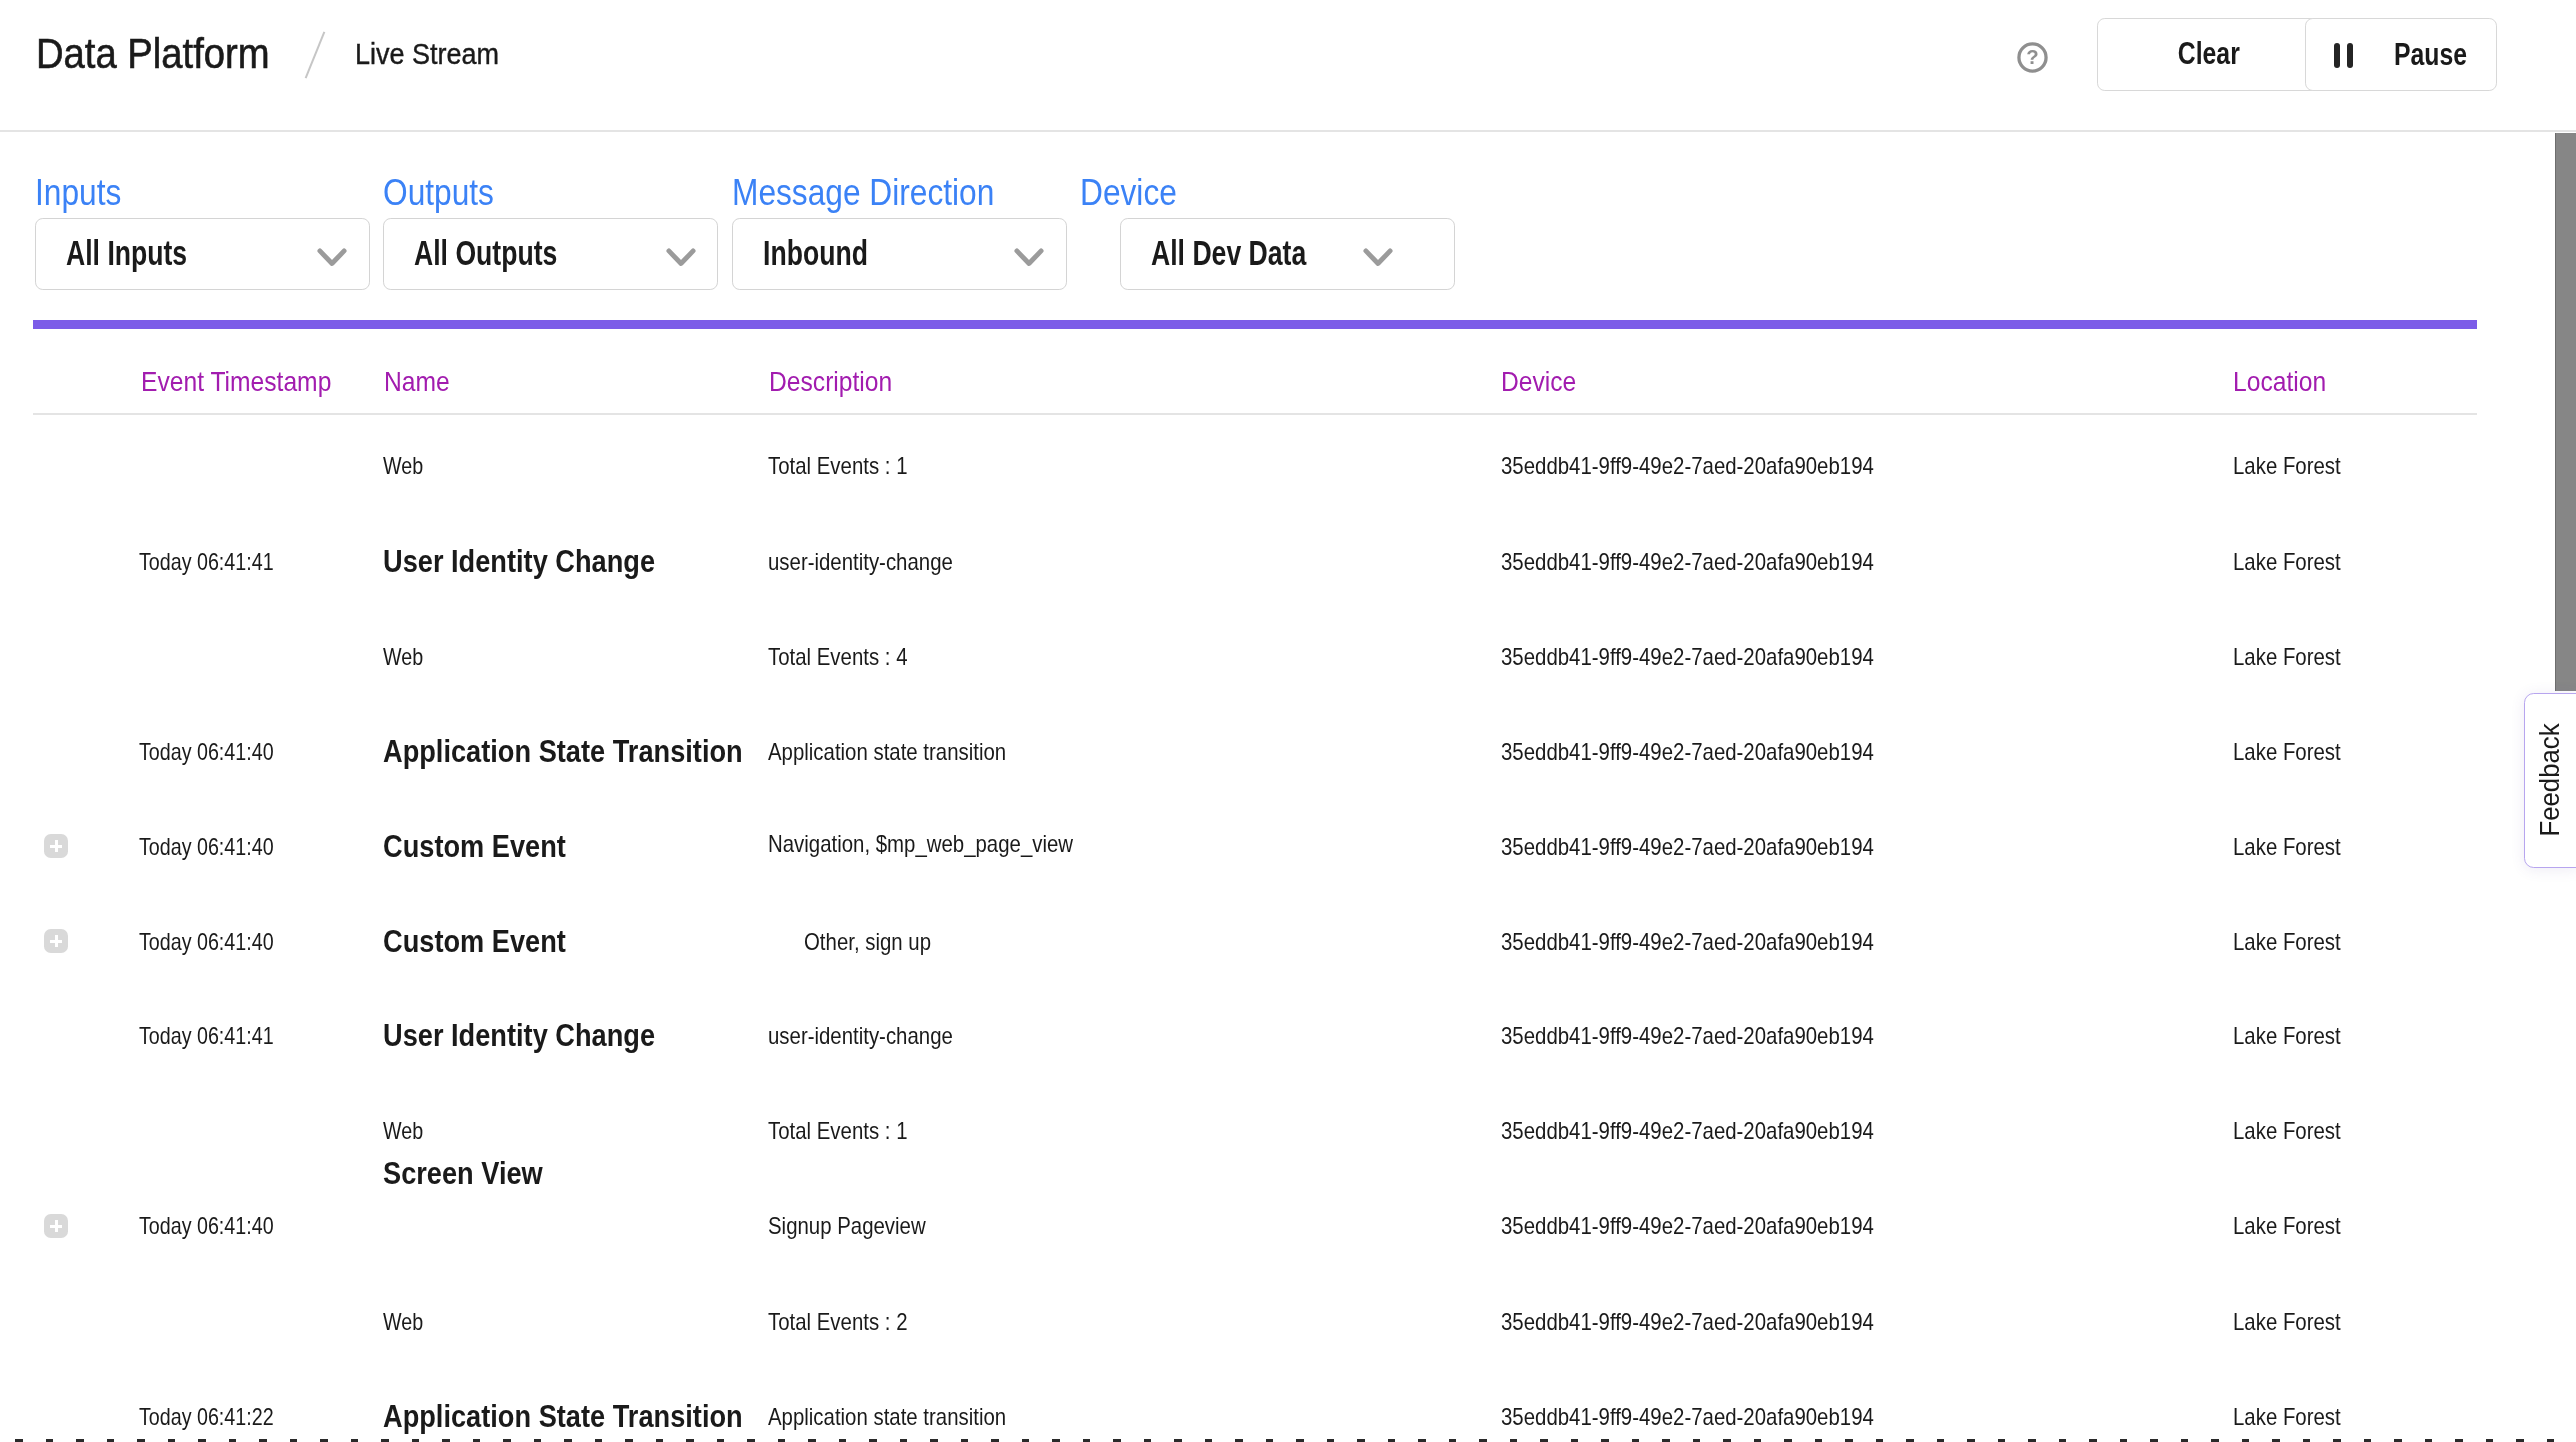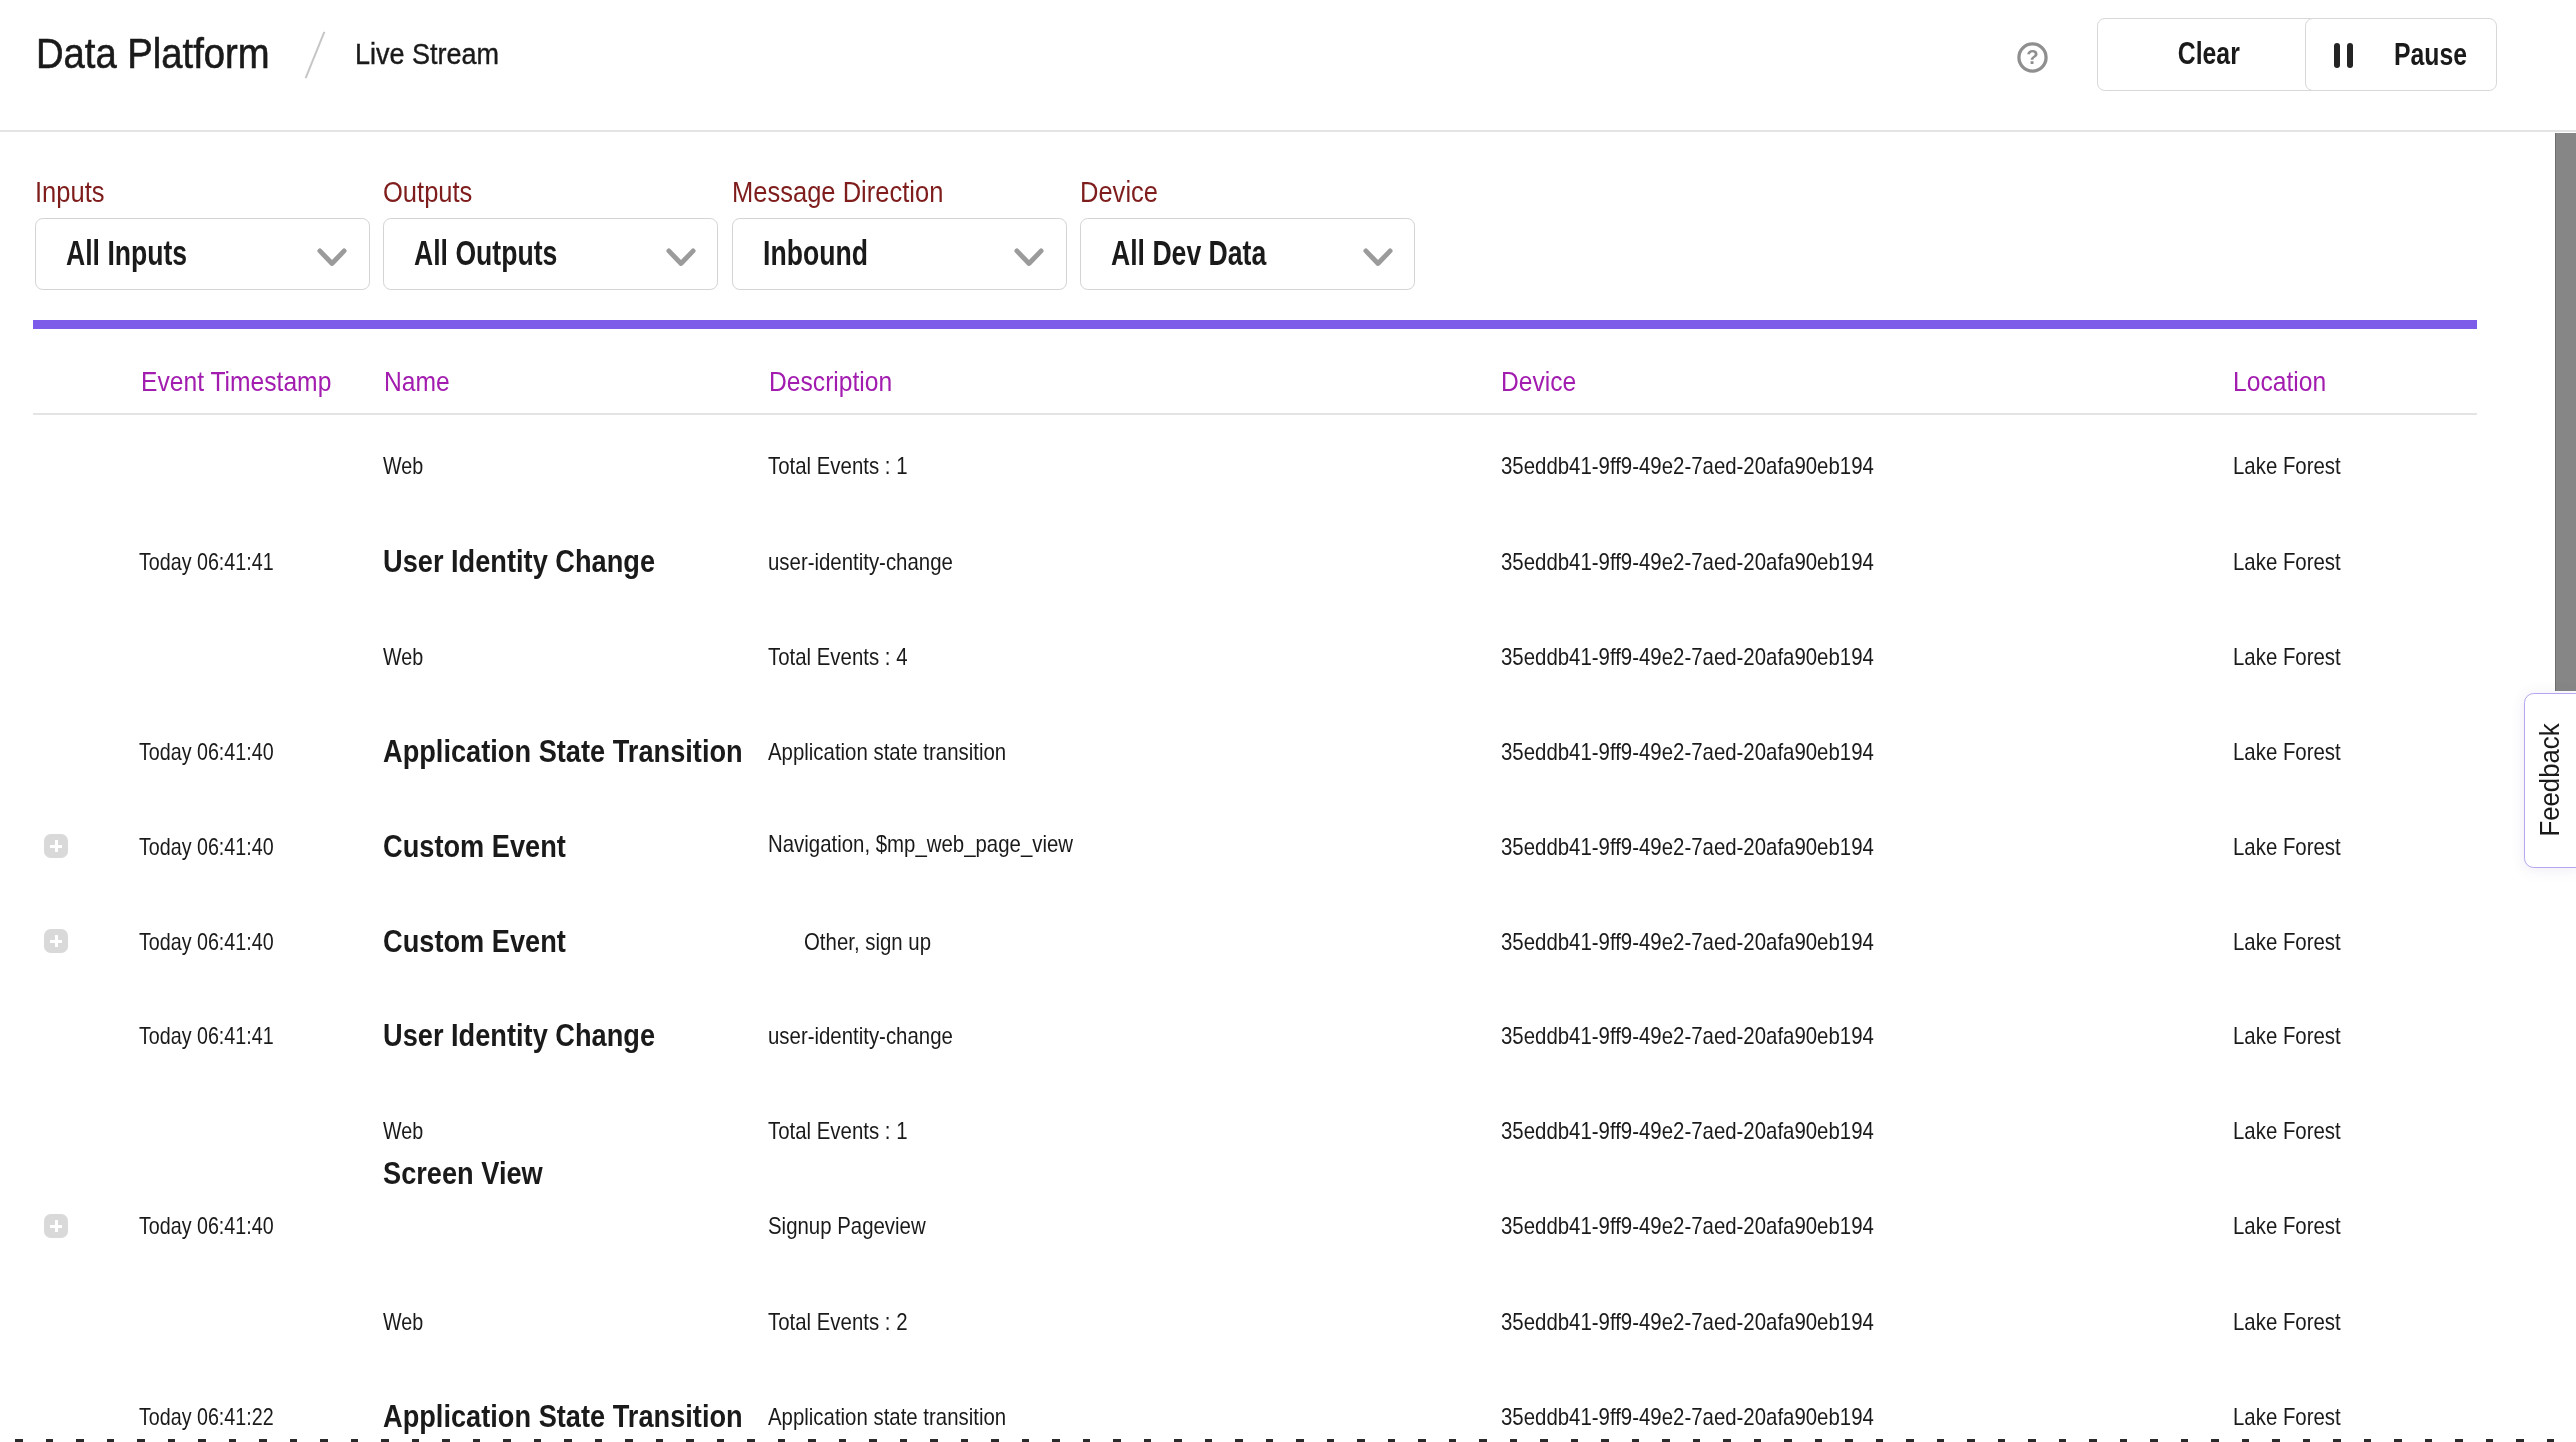--- a/index.html
+++ b/index.html
@@ -4,21 +4,21 @@
 <style>
 *{margin:0;padding:0;box-sizing:border-box}
 html,body{width:2576px;height:1442px;background:#fff;font-family:"Liberation Sans",sans-serif;position:relative;overflow:hidden;color:#1a1a1a}
 .abs{position:absolute;white-space:nowrap}
 .r33{font-size:24px;line-height:39px}
 .b33{font-size:32px;line-height:39px;font-weight:700}
 .sx80{display:inline-block;transform:scaleX(.80);transform-origin:0 50%}
 .sx82{display:inline-block;transform:scaleX(.82);transform-origin:0 50%}
 .sx85{display:inline-block;transform:scaleX(.85);transform-origin:0 50%}
 .sx88{display:inline-block;transform:scaleX(.88);transform-origin:0 50%}
-.lbl{font-size:29px;line-height:35px;color:#7f1d1d}
+.lbl{font-size:36px;line-height:35px;color:#3b82f6}
 .hdr{font-size:28px;line-height:35px;color:#a21caf}
 .box{position:absolute;top:218px;width:335px;height:72px;border:1.9px solid #d4d4d4;border-radius:7.8px;background:#fff}
 .bval{position:absolute;top:0;height:68px;line-height:68px;font-size:35px;font-weight:700}
 .btn{position:absolute;top:18.4px;height:73px;border:1.9px solid #d8d8d8;border-radius:7.8px;background:#fff}
 .plus{position:absolute;width:24px;height:24px;border-radius:6.8px;background:#d9d9d9}
 .plus:before{content:"";position:absolute;left:5.8px;top:10.7px;width:12.6px;height:3.4px;background:#fff}
 .plus:after{content:"";position:absolute;left:10.7px;top:5.8px;width:3.4px;height:12.6px;background:#fff}
 </style>
 </head>
 <body>
@@ -47,21 +47,21 @@
 
 <div class="box" style="left:35px">
     <div class="bval" style="left:30px"><span class="sx80" style="transform:scaleX(.76)">All Inputs</span></div>
   </div>
 <div class="box" style="left:383px">
     <div class="bval" style="left:30px"><span class="sx80" style="transform:scaleX(.76)">All Outputs</span></div>
   </div>
 <div class="box" style="left:732px">
     <div class="bval" style="left:30px"><span class="sx80" style="transform:scaleX(.76)">Inbound</span></div>
   </div>
-<div class="box" style="left:1080px">
+<div class="box" style="left:1120px">
     <div class="bval" style="left:30px"><span class="sx80" style="transform:scaleX(.76)">All Dev Data</span></div>
   </div>
 
 <svg class="abs" style="left:316px;top:247px" width="32" height="21.4" viewBox="0 0 33 22">
     <polyline points="4,4 16.5,17 29,4" fill="none" stroke="#9b9b9b" stroke-width="5" stroke-linecap="round" stroke-linejoin="round"></polyline>
   </svg>
 <svg class="abs" style="left:665px;top:247px" width="32" height="21.4" viewBox="0 0 33 22">
     <polyline points="4,4 16.5,17 29,4" fill="none" stroke="#9b9b9b" stroke-width="5" stroke-linecap="round" stroke-linejoin="round"></polyline>
   </svg>
 <svg class="abs" style="left:1013px;top:247px" width="32" height="21.4" viewBox="0 0 33 22">

